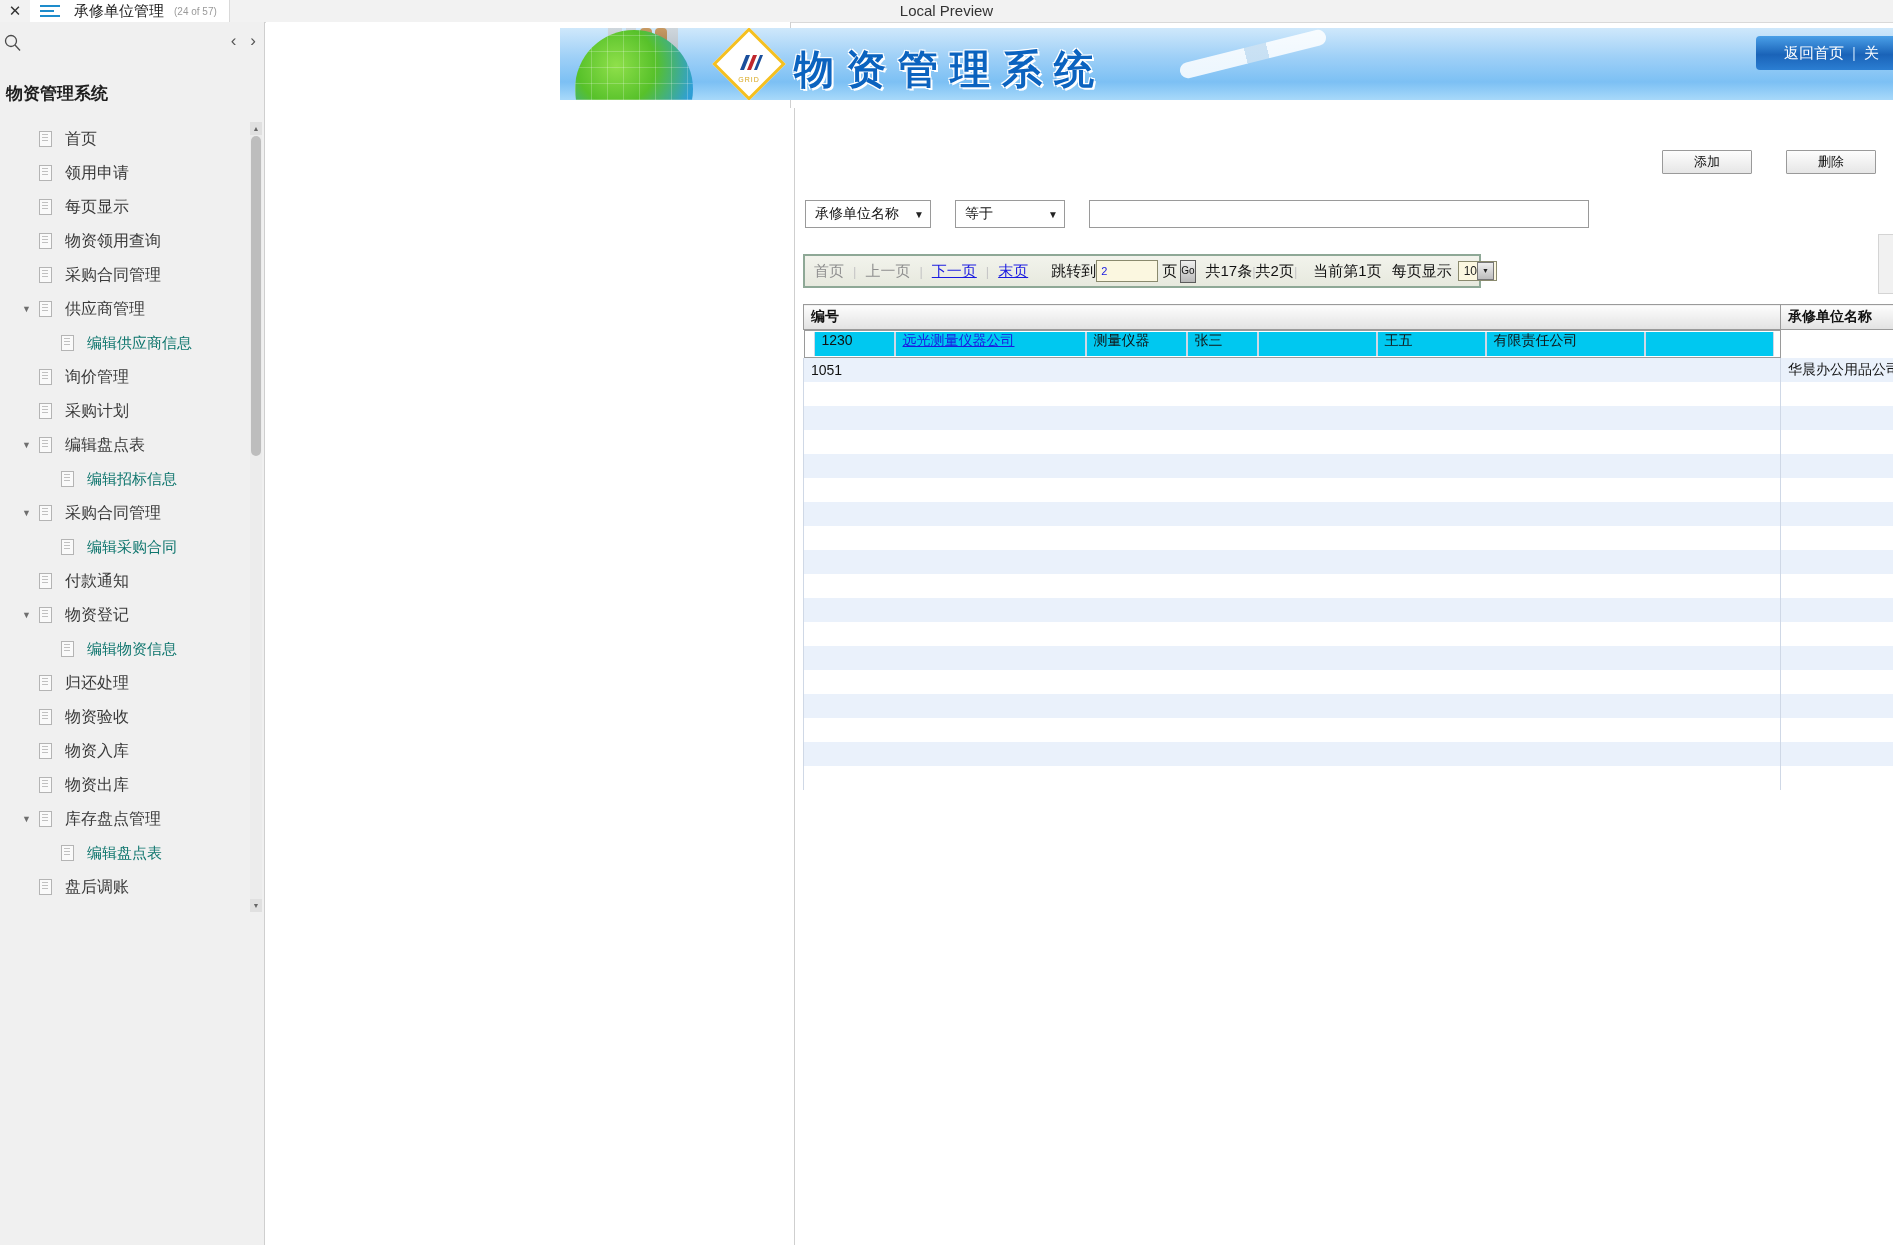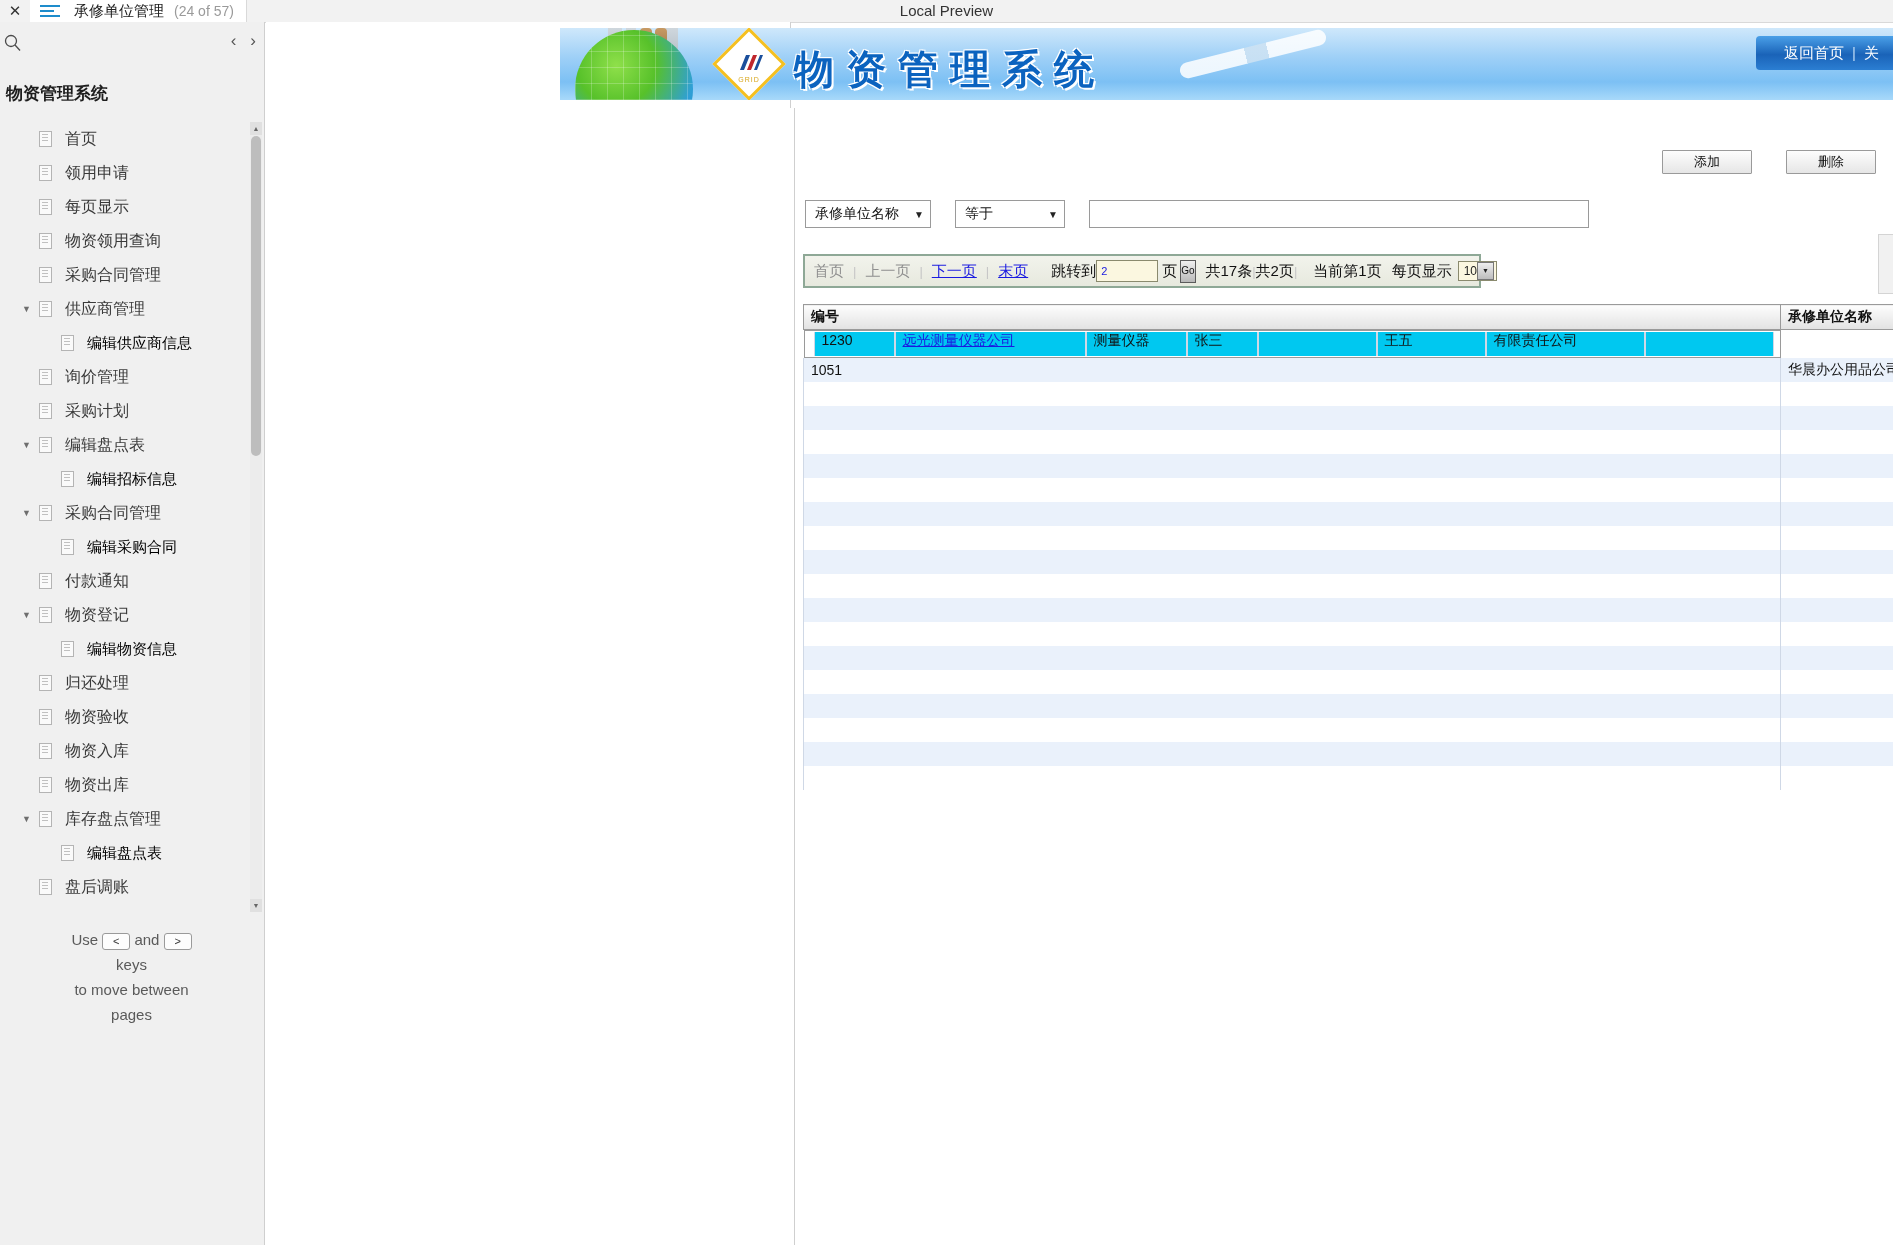--- a/index.html
+++ b/index.html
@@ -14,21 +14,21 @@
   
   .topbar{position:absolute;left:0;top:0;width:1893px;height:22px;background:#f2f2f2;border-bottom:1px solid #d9d9d9;}
   .topbar-close{position:absolute;left:4px;top:1px;width:22px;height:20px;line-height:20px;text-align:center;font-size:15px;color:#333;cursor:default;}
   .topbar-tab{position:absolute;left:30px;top:0;height:22px;background:#ffffff;border-right:1px solid #d9d9d9;display:flex;align-items:center;padding:0 12px 0 10px;box-sizing:border-box;}
   .hamburger{display:inline-block;width:20px;height:14px;position:relative;margin-right:14px;}
   .hamburger i{position:absolute;left:0;height:2px;background:#1e8ccb;display:block;}
   .hamburger i:nth-child(1){top:1px;width:20px;}
   .hamburger i:nth-child(2){top:6px;width:14px;}
   .hamburger i:nth-child(3){top:11px;width:20px;}
   .tab-title{font-size:15px;color:#222;white-space:nowrap;}
-  .tab-count{font-size:14px;color:#9a9a9a;margin-left:10px;white-space:nowrap;}
+  .tab-count{font-size:10px;color:#9a9a9a;margin-left:10px;white-space:nowrap;}
   .preview-label{position:absolute;left:0;top:0;width:1893px;height:22px;line-height:22px;text-align:center;font-size:15px;color:#333;pointer-events:none;}
 
   
   .tooltip{position:absolute;left:69px;top:29px;background:#2b2b2b;color:#e8e8e8;font-size:15px;padding:5px 14px 7px;border-radius:2px;white-space:nowrap;}
 
   
   .leftpanel{position:absolute;left:0;top:22px;width:265px;height:1223px;background:#f0f0f0;border-right:1px solid #cfcfcf;box-sizing:border-box;}
   .lp-toolbar{position:relative;height:40px;}
   .search-icon{position:absolute;left:3px;top:11px;width:20px;height:20px;}
   .nav-arrows{position:absolute;right:8px;top:10px;display:flex;gap:14px;}
@@ -37,21 +37,21 @@
 
   .tree{position:absolute;left:0;top:100px;width:250px;height:790px;overflow:hidden;}
   .tnode{display:flex;align-items:center;height:34px;padding-left:8px;box-sizing:border-box;white-space:nowrap;}
   .tnode .caret{width:16px;font-size:9px;color:#6e6e6e;flex:0 0 16px;}
   .tnode .pgicon{flex:0 0 18px;width:16px;height:16px;margin-right:9px;position:relative;}
   .pgicon:before{content:"";position:absolute;left:1px;top:0;width:11px;height:14px;border:1px solid #b4b4b4;background:#fafafa;}
   .pgicon:after{content:"";position:absolute;left:4px;top:3px;width:6px;height:1px;background:#c0c0c0;box-shadow:0 3px 0 #c0c0c0,0 6px 0 #c0c0c0;}
   .tnode .tlabel{font-size:16px;color:#3a3a3a;}
   .tnode.lvl1{padding-left:22px;}
   .tnode.lvl2{padding-left:44px;}
-  .tnode.lvl2 .tlabel{font-size:15px;color:#000000;}
+  .tnode.lvl2 .tlabel{font-size:15px;color:#0f766e;}
 
   .tscroll{position:absolute;left:250px;top:100px;width:12px;height:790px;background:#ececec;}
   .tscroll .up,.tscroll .dn{position:absolute;left:0;width:12px;height:13px;background:#e0e0e0;font-size:7px;text-align:center;line-height:13px;color:#666;}
   .tscroll .up{top:0;} .tscroll .dn{bottom:0;}
   .tscroll .thumb{position:absolute;left:1px;top:14px;width:10px;height:320px;background:#bdbdbd;border-radius:5px;}
 
   .lp-hint{position:absolute;left:0;top:905px;width:263px;text-align:center;font-size:15px;color:#5a5a5a;line-height:25px;}
   .kbd{display:inline-block;min-width:18px;padding:0 4px;border:1px solid #9a9a9a;border-radius:3px;background:#fdfdfd;font-size:11px;line-height:15px;vertical-align:middle;color:#333;}
 
   
@@ -292,29 +292,20 @@
           <span class="tlabel">承修单位管理</span>
         </div>
       </div>
 
     <div class="tscroll">
       <div class="up">▲</div>
       <div class="thumb"></div>
       <div class="dn">▼</div>
     </div>
 
-    <div class="lp-hint">
-      <span>Use</span>
-      <span class="kbd">&lt;</span>
-      <span>and</span>
-      <span class="kbd">&gt;</span><br>
-      <span>keys</span><br>
-      <span>to move between</span><br>
-      <span>pages</span>
-    </div>
   </div>
 
   <div class="midpanel"></div>
 
   <div class="protopanel">
     <div id="proto-nodes">
         <div>
           <span class="pminus" style="left:10px;top:110px;"></span>
           <span class="pfolder" style="left:34px;top:109px;">
             <i class="ft"></i>

